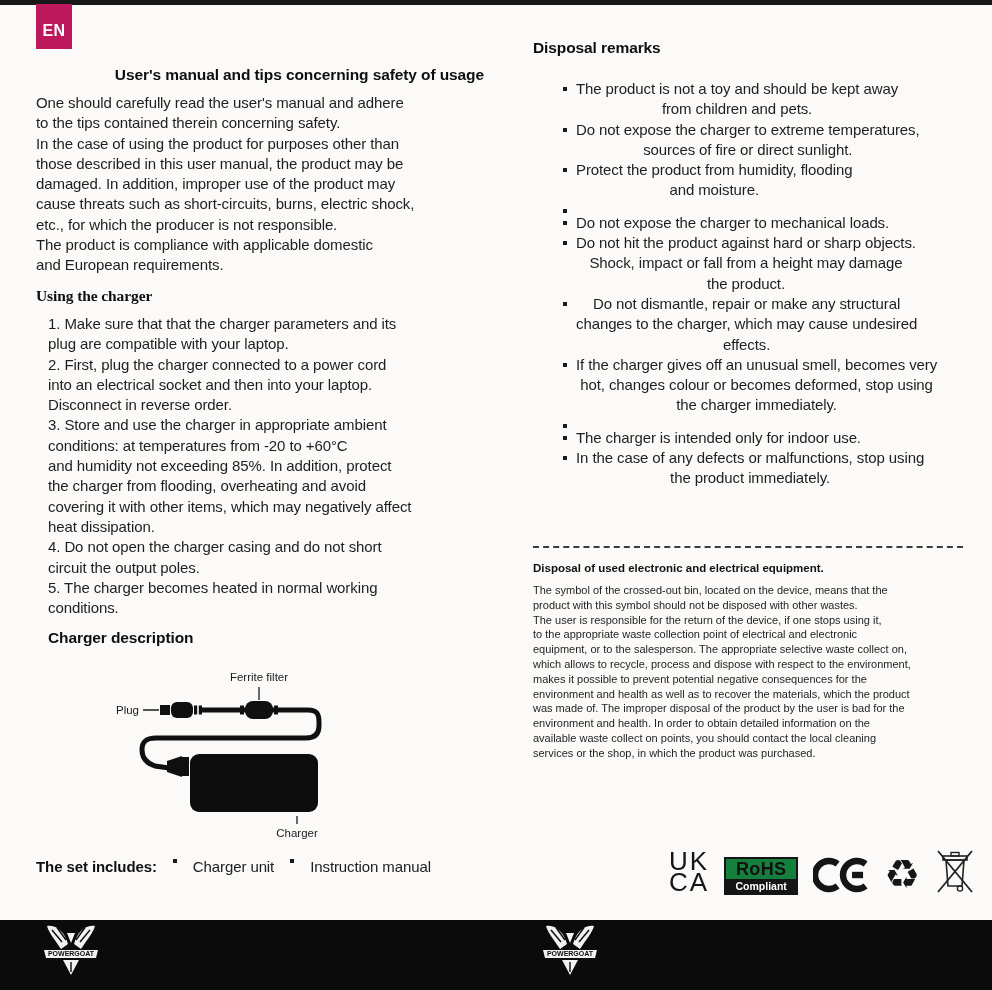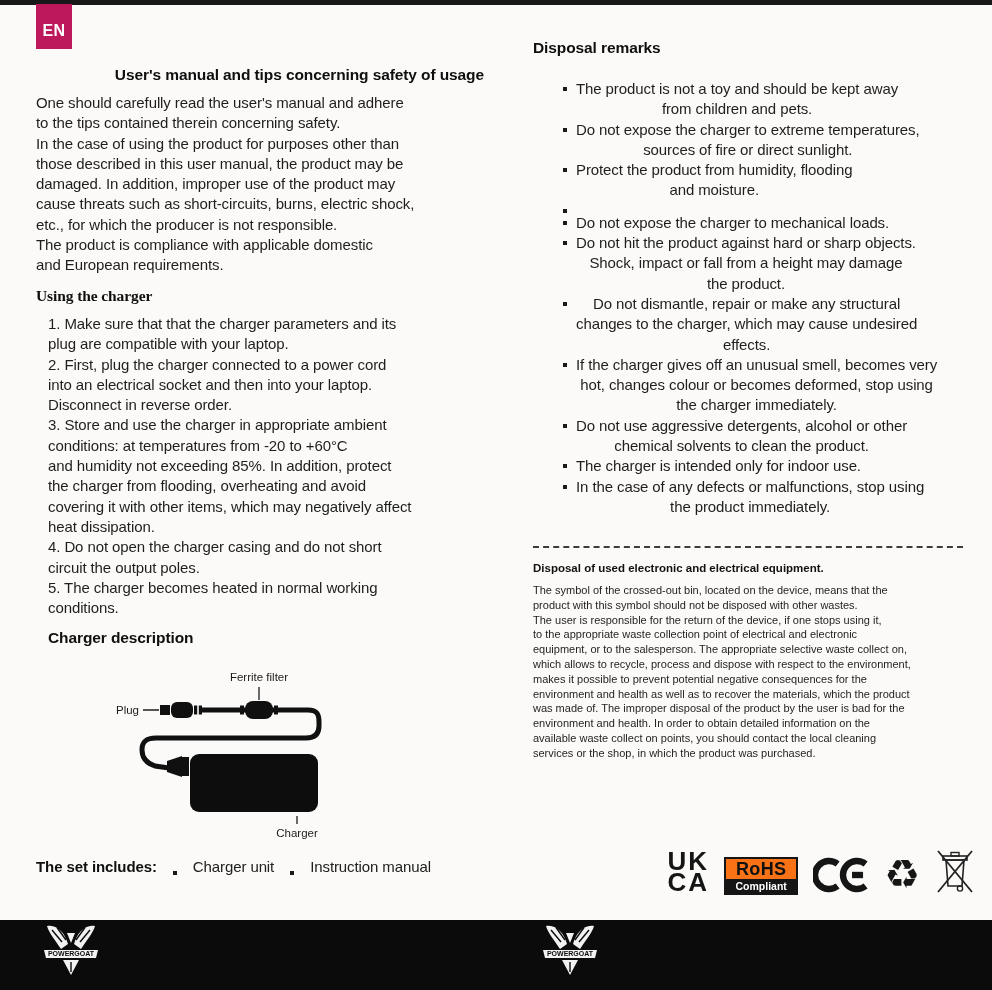--- a/index.html
+++ b/index.html
@@ -20,36 +20,36 @@
     font-weight:700;font-size:16px;display:flex;align-items:center;justify-content:center;
     padding-top:8px;box-sizing:border-box;letter-spacing:0.5px;
   }
 
   #left-h1{left:36px;top:66px;width:448px;text-align:right;}
   #left-p1{left:36px;top:93px;width:448px;}
   #left-h2{left:36px;top:287px;width:448px;font-family:Liberation Serif, serif;}
   #left-p2{left:36px;top:314px;width:448px;margin-left:12px;}
   #left-h3{left:36px;top:629px;width:448px;margin-left:12px;}
   #diagram{left:112px;top:664px;}
-  #set-includes{left:36px;top:858px;width:460px;display:flex;align-items:flex-end;gap:16px;font-size:15px;letter-spacing:-0.1px;}
+  #set-includes{left:36px;top:858px;width:460px;display:flex;align-items:flex-start;gap:16px;font-size:15px;letter-spacing:-0.1px;}
   #set-includes .lbl{font-weight:700;color:#0f0f0f;}
   .sq{width:4px;height:4px;background:#1a1a1a;flex:none;}
   #set-includes .sq{margin-top:1px;}
 
   #right-h{left:533px;top:39px;width:440px;}
   #right-bullets{left:548px;top:64px;width:442px;margin:15px;padding:0;list-style:none;text-align:center;}
   #right-bullets li{display:flex;gap:9px;margin:0;}
   #right-bullets .sq{margin-top:8px;}
   #divider{left:533px;top:546px;width:430px;border-top:2px dashed #3c3c3c;height:0;}
   #disposal-h{left:533px;top:562px;width:440px;}
   #disposal-p{left:533px;top:583px;width:438px;}
 
   #marks-row{left:533px;top:843px;width:442px;height:52px;display:flex;justify-content:flex-end;align-items:flex-end;gap:15px;}
-  .ukca{font-weight:700;font-size:26px;line-height:21px;letter-spacing:2px;color:#151515;padding-bottom:2px;}
-  .rohs{border:2.5px solid #151515;text-align:center;width:70px;background:#f97316;}
+  .ukca{font-weight:400;font-size:26px;line-height:21px;letter-spacing:2px;color:#151515;padding-bottom:2px;}
+  .rohs{border:2.5px solid #151515;text-align:center;width:70px;background:#15803d;}
   .rohs-top{font-weight:700;font-size:18px;line-height:20px;color:#111;letter-spacing:0.3px;}
   .rohs-bottom{background:#151515;color:#fff;font-size:10.5px;line-height:14px;font-weight:600;}
   .recycle{font-size:40px;line-height:42px;color:#161616;font-family:"DejaVu Sans",sans-serif;}
 
   #footer-bar{left:0;top:920px;width:992px;height:70px;background:#0b0b0b;}
   .goat{position:absolute;top:4px;}
   #goat-1{left:42px;}
   #goat-2{left:541px;}
 
   svg text{font-family:"Liberation Sans",sans-serif;}
@@ -169,22 +169,20 @@
 effects.</span>
       </li>
     <li>
         <span class="sq"></span>
         <span class="body-text">If the charger gives off an unusual smell, becomes very
 hot, changes colour or becomes deformed, stop using
 the charger immediately.</span>
       </li>
     <li>
         <span class="sq"></span>
-        <span class="body-text">Do not use aggressive detergents, alcohol or other
-chemical solvents to clean the product.</span>
       </li>
     <li>
         <span class="sq"></span>
         <span class="body-text">The charger is intended only for indoor use.</span>
       </li>
     <li>
         <span class="sq"></span>
         <span class="body-text">In the case of any defects or malfunctions, stop using
 the product immediately.</span>
       </li>

